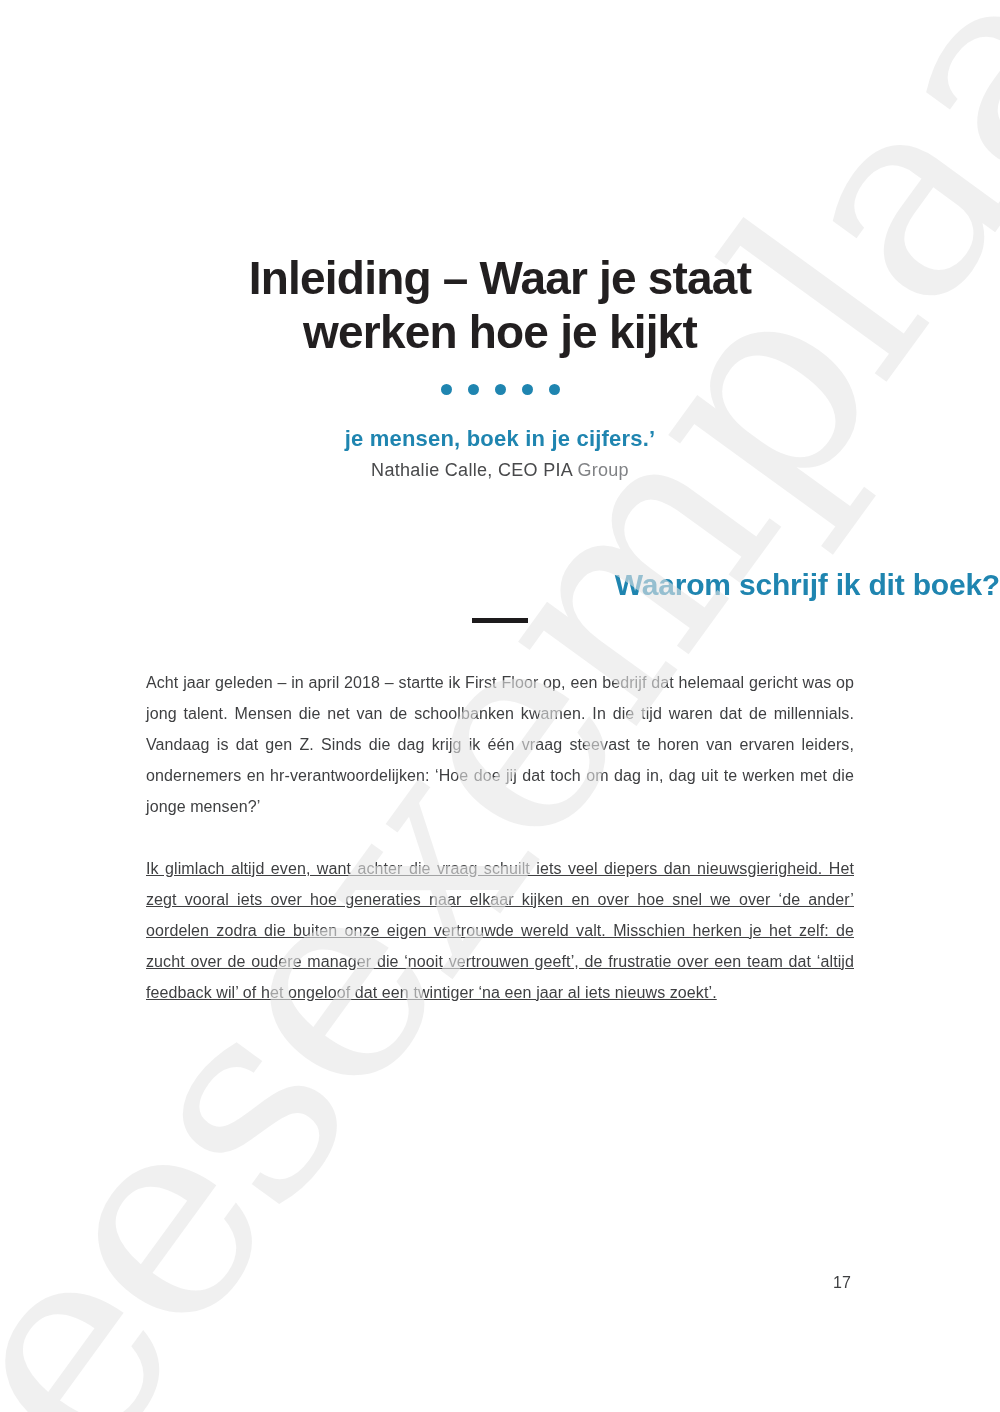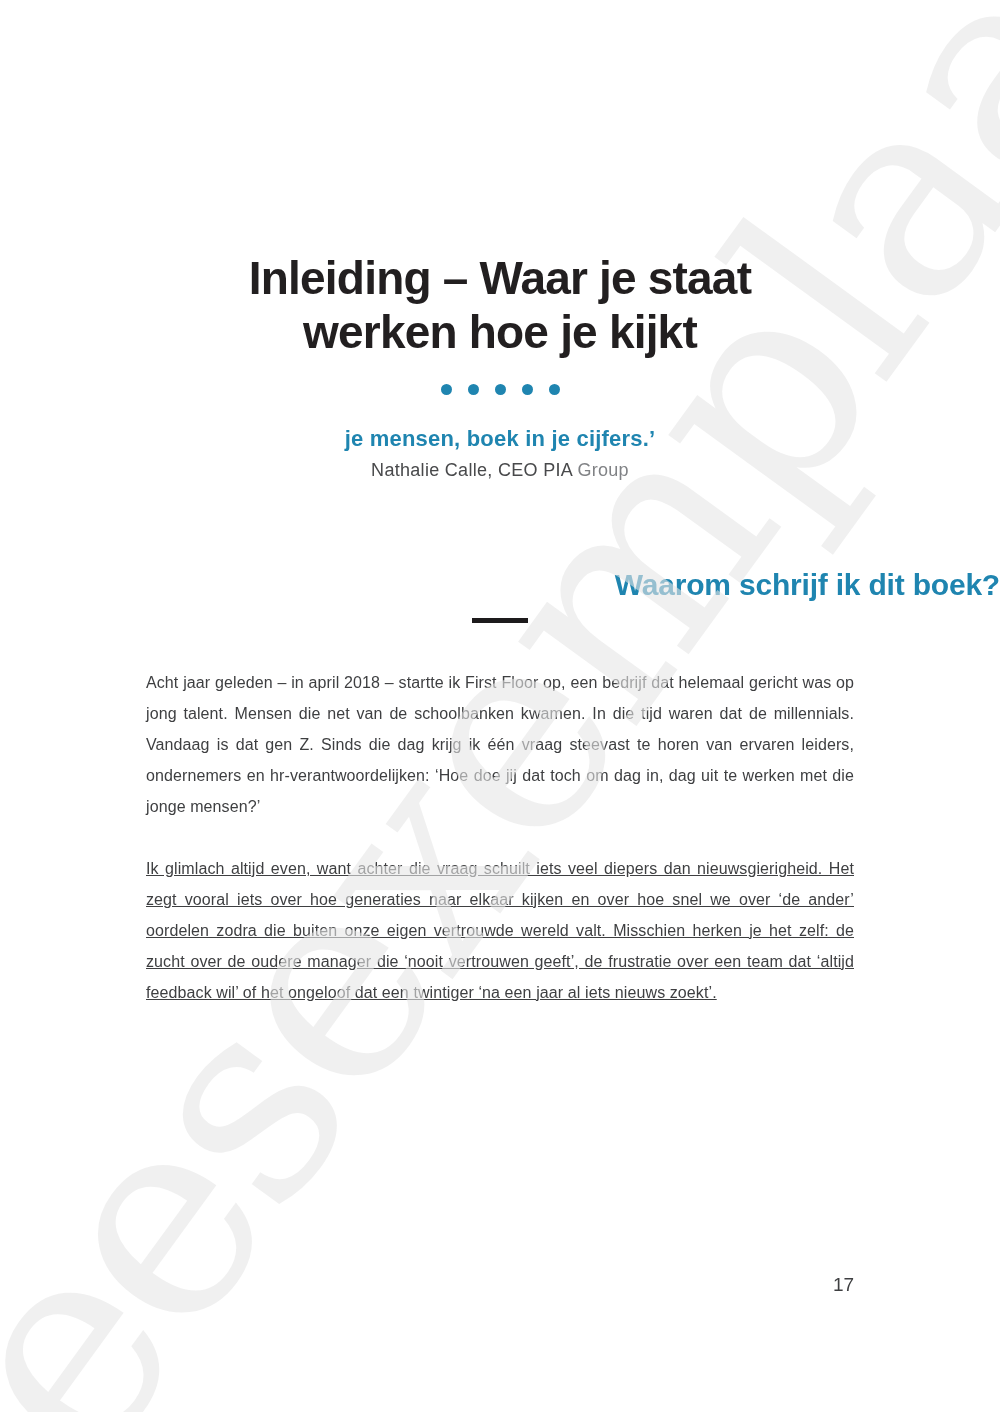--- a/index.html
+++ b/index.html
@@ -84,21 +84,21 @@
     line-height:31px;
     letter-spacing:0.1px;
     text-align:justify;
     color:var(--body-color,#3e3f41);
   }
   .body-copy p + p{margin-top:31px;text-decoration:underline;}
   .body-copy p:first-child{margin-top:44px;}
   .page-number{
     position:absolute;
     left:833px;top:1274px;
-    font-size:19px;
+    font-size:16px;
     color:var(--body-color,#3e3f41);
     z-index:1;
   }
 </style>
 </head>
 <body>
 
 <div class="page">
 
   <div class="content">

